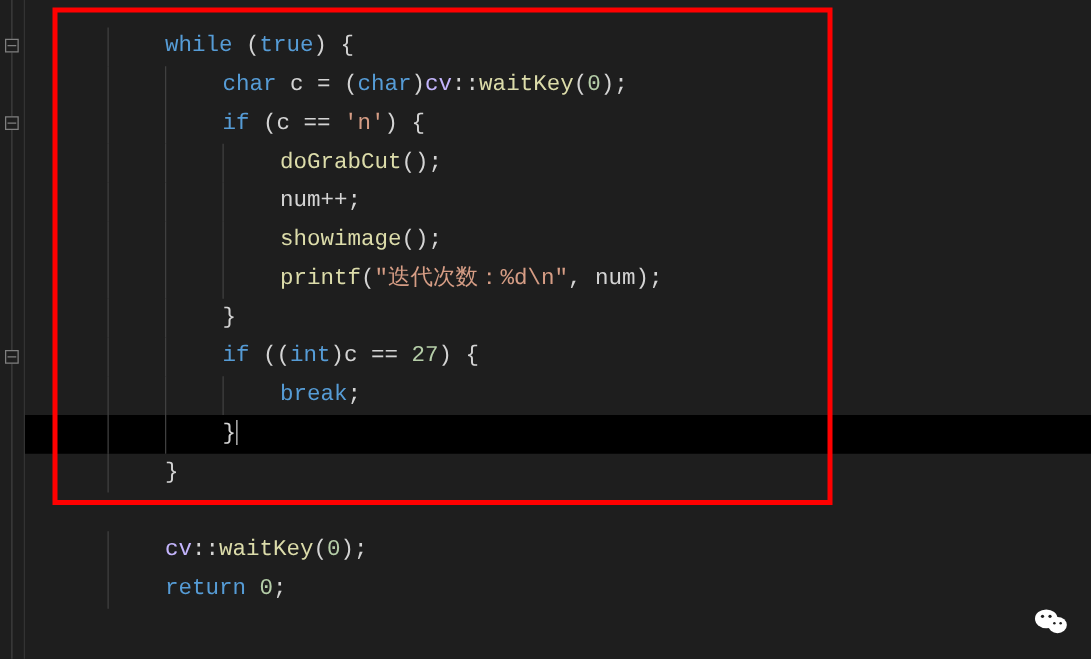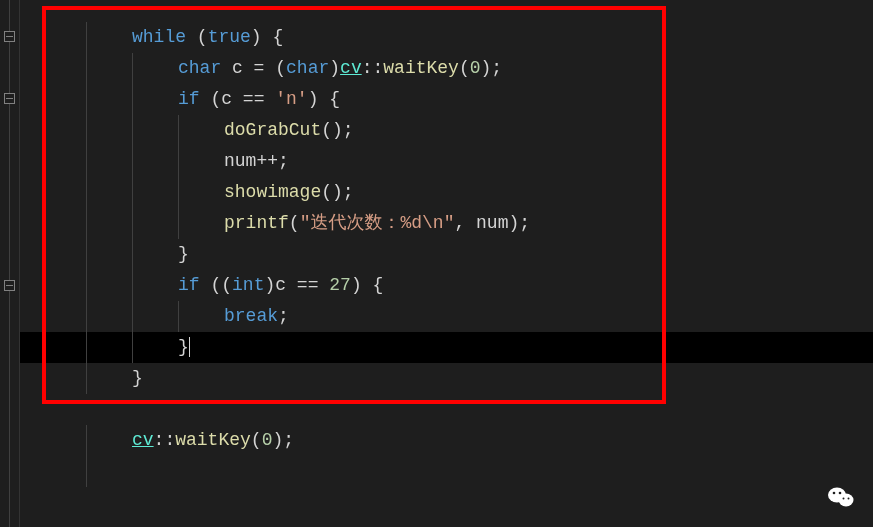--- a/index.html
+++ b/index.html
@@ -66,21 +66,21 @@
     }
     .indent-guide {
       position: absolute;
       width: 1px;
       background: #404040;
       top: 0;
       bottom: 0;
     }
     .kw-blue { color: #569cd6; }
     .text-default { color: #d4d4d4; }
-    .text-gray { color: #5eead4; text-decoration: underline; }
+    .text-gray { color: #c4b5fd; }
     .func { color: #dcdcaa; }
     .string { color: #d69d85; }
     .char-lit { color: #d69d85; }
     .number { color: #b5cea8; }
     .paren { color: #d4d4d4; }
     .red-box {
       position: absolute;
       border: 4px solid #ff0000;
       pointer-events: none;
       z-index: 10;
@@ -146,21 +146,21 @@
         <div class="code-line" style="position: absolute; top: 146px; left: 0px;"><span class="indent-guide" style="left: 56px; height: 31px;"></span><span class="indent-guide" style="left: 102px; height: 31px;"></span><span class="indent-guide" style="left: 148px; height: 31px;"></span><span style="padding-left: 194px; position: relative; z-index: 2;"><span class="text-default">num++;</span></span></div>
         <div class="code-line" style="position: absolute; top: 177px; left: 0px;"><span class="indent-guide" style="left: 56px; height: 31px;"></span><span class="indent-guide" style="left: 102px; height: 31px;"></span><span class="indent-guide" style="left: 148px; height: 31px;"></span><span style="padding-left: 194px; position: relative; z-index: 2;"><span class="func">showimage</span><span class="text-default">();</span></span></div>
         <div class="code-line" style="position: absolute; top: 208px; left: 0px;"><span class="indent-guide" style="left: 56px; height: 31px;"></span><span class="indent-guide" style="left: 102px; height: 31px;"></span><span class="indent-guide" style="left: 148px; height: 31px;"></span><span style="padding-left: 194px; position: relative; z-index: 2;"><span class="func">printf</span><span class="paren">(</span><span class="string">"迭代次数：%d\n"</span><span class="text-default">, num</span><span class="paren">)</span><span class="text-default">;</span></span></div>
         <div class="code-line" style="position: absolute; top: 239px; left: 0px;"><span class="indent-guide" style="left: 56px; height: 31px;"></span><span class="indent-guide" style="left: 102px; height: 31px;"></span><span style="padding-left: 148px; position: relative; z-index: 2;"><span class="text-default">}</span></span></div>
         <div class="code-line" style="position: absolute; top: 270px; left: 0px;"><span class="indent-guide" style="left: 56px; height: 31px;"></span><span class="indent-guide" style="left: 102px; height: 31px;"></span><span style="padding-left: 148px; position: relative; z-index: 2;"><span class="kw-blue">if</span><span class="text-default"> </span><span class="paren">((</span><span class="kw-blue">int</span><span class="paren">)</span><span class="text-default">c == </span><span class="number">27</span><span class="paren">)</span><span class="text-default"> {</span></span></div>
         <div class="code-line" style="position: absolute; top: 301px; left: 0px;"><span class="indent-guide" style="left: 56px; height: 31px;"></span><span class="indent-guide" style="left: 102px; height: 31px;"></span><span class="indent-guide" style="left: 148px; height: 31px;"></span><span style="padding-left: 194px; position: relative; z-index: 2;"><span class="kw-blue">break</span><span class="text-default">;</span></span></div>
         <div class="code-line" style="position: absolute; top: 332px; left: 0px;"><span class="indent-guide" style="left: 56px; height: 31px;"></span><span class="indent-guide" style="left: 102px; height: 31px;"></span><span style="padding-left: 148px; position: relative; z-index: 2;"><span class="text-default">}</span><span class="cursor"></span></span></div>
         <div class="code-line" style="position: absolute; top: 363px; left: 0px;"><span class="indent-guide" style="left: 56px; height: 31px;"></span><span style="padding-left: 102px; position: relative; z-index: 2;"><span class="text-default">}</span></span></div>
         <div class="code-line" style="position: absolute; top: 394px; left: 0px;"><span style="padding-left: 10px; position: relative; z-index: 2;"></span></div>
         <div class="code-line" style="position: absolute; top: 425px; left: 0px;"><span class="indent-guide" style="left: 56px; height: 31px;"></span><span style="padding-left: 102px; position: relative; z-index: 2;"><span class="text-gray">cv</span><span class="text-default">::</span><span class="func">waitKey</span><span class="paren">(</span><span class="number">0</span><span class="paren">)</span><span class="text-default">;</span></span></div>
-        <div class="code-line" style="position: absolute; top: 456px; left: 0px;"><span class="indent-guide" style="left: 56px; height: 31px;"></span></div>
+        <div class="code-line" style="position: absolute; top: 456px; left: 0px;"><span class="indent-guide" style="left: 56px; height: 31px;"></span><span style="padding-left: 102px; position: relative; z-index: 2;"><span class="kw-blue">return</span><span class="text-default"> </span><span class="number">0</span><span class="text-default">;</span></span></div>
       </div>
   </div>
 </div>
 
 <div class="red-box" id="red-box" style="top: 6px; left: 42px; width: 624px; height: 398px;"></div>
 
 <div class="watermark">
   <span class="wechat-icon">
     <svg viewBox="0 0 28 24" fill="#ffffff">
       <ellipse cx="10" cy="10" rx="9" ry="7.5"></ellipse>

